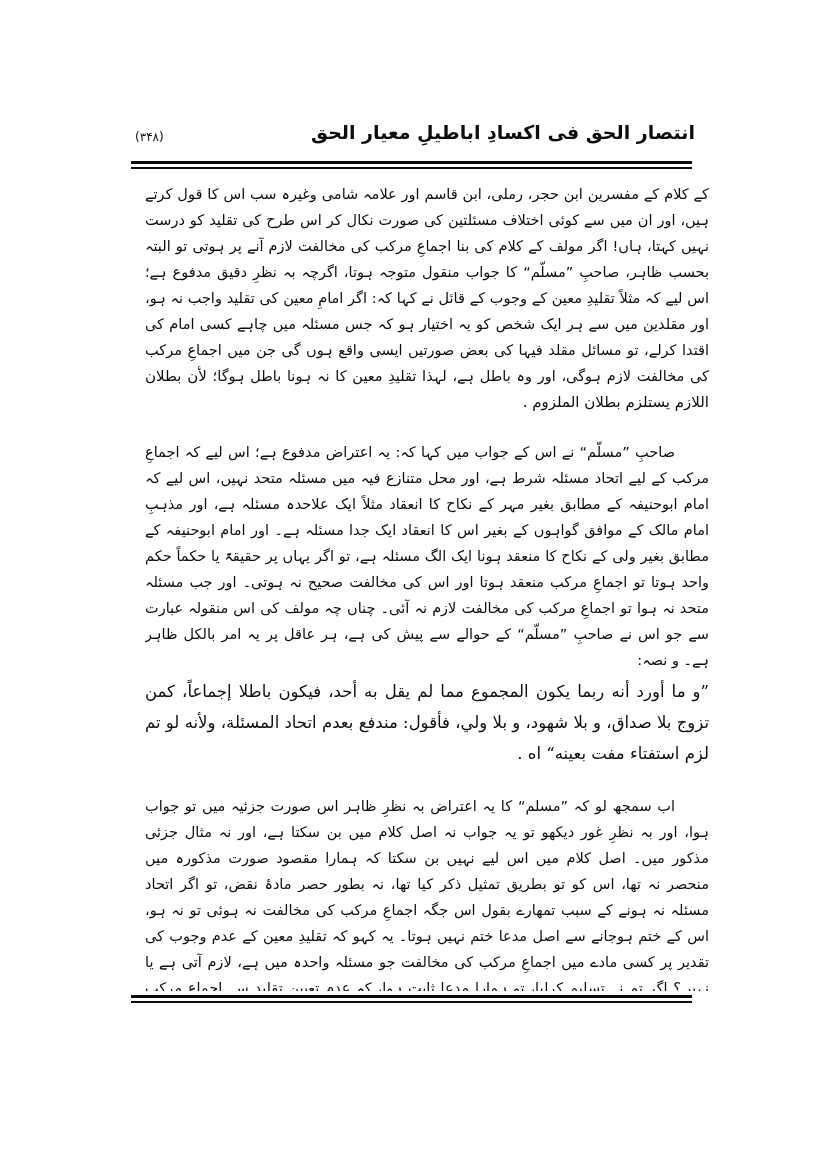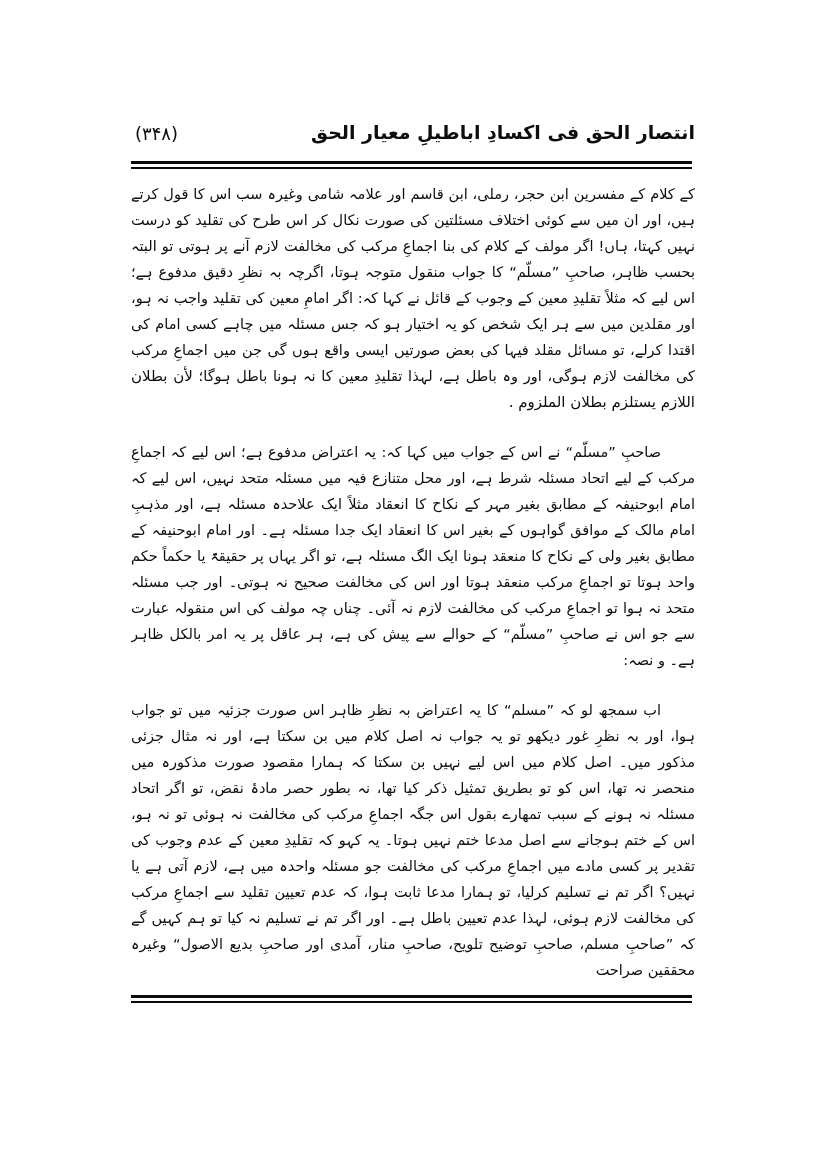--- a/index.html
+++ b/index.html
@@ -15,21 +15,21 @@
   .header {
     position: absolute;
     top: 120px;
     left: 131px;
     width: 564px;
     display: flex;
     justify-content: space-between;
     align-items: flex-end;
   }
   .page-number {
-    font-size: 18px;
+    font-size: 12px;
     line-height: 1.2;
     direction: ltr;
     unicode-bidi: isolate;
     padding-left: 4px;
   }
   .page-title {
     font-size: 19px;
     font-weight: 700;
     direction: rtl;
     unicode-bidi: isolate;
@@ -41,21 +41,21 @@
     width: 561px;
     height: 3px;
     border-top: 3px solid #0a0a0a;
     border-bottom: 2px solid #0a0a0a;
   }
   .rule-top { top: 161px; }
   .rule-bottom { top: 995px; }
   .content {
     position: absolute;
     top: 181px;
-    left: 131px;
+    left: 145px;
     width: 564px;
     height: 810px;
     overflow: hidden;
     direction: rtl;
   }
   p.urdu {
     margin: 0;
     font-size: 14.5px;
     line-height: 26px;
     text-align: justify;
@@ -86,20 +86,21 @@
   </div>
 
   <div class="rule rule-top"></div>
 
   <div class="content">
 
     <p class="urdu"><span>کے کلام کے مفسرین ابن حجر، رملی، ابن قاسم اور علامہ شامی وغیرہ سب اس کا قول کرتے ہیں، اور ان میں سے کوئی اختلاف مسئلتین کی صورت نکال کر اس طرح کی تقلید کو درست نہیں کہتا، ہاں! اگر مولف کے کلام کی بنا اجماعِ مرکب کی مخالفت لازم آنے پر ہوتی تو البتہ بحسب ظاہر، صاحبِ ”مسلّم“ کا جواب منقول متوجہ ہوتا، اگرچہ بہ نظرِ دقیق مدفوع ہے؛ اس لیے کہ مثلاً تقلیدِ معین کے وجوب کے قائل نے کہا کہ: اگر امامِ معین کی تقلید واجب نہ ہو، اور مقلدین میں سے ہر ایک شخص کو یہ اختیار ہو کہ جس مسئلہ میں چاہے کسی امام کی اقتدا کرلے، تو مسائل مقلد فیہا کی بعض صورتیں ایسی واقع ہوں گی جن میں اجماعِ مرکب کی مخالفت لازم ہوگی، اور وہ باطل ہے، لہذا تقلیدِ معین کا نہ ہونا باطل ہوگا؛ </span><span class="arabic-inline">لأن بطلان اللازم يستلزم بطلان الملزوم .</span></p>
 
     <p class="urdu indent">صاحبِ ”مسلّم“ نے اس کے جواب میں کہا کہ: یہ اعتراض مدفوع ہے؛ اس لیے کہ اجماعِ مرکب کے لیے اتحاد مسئلہ شرط ہے، اور محل متنازع فیہ میں مسئلہ متحد نہیں، اس لیے کہ امام ابوحنیفہ کے مطابق بغیر مہر کے نکاح کا انعقاد مثلاً ایک علاحدہ مسئلہ ہے، اور مذہبِ امام مالک کے موافق گواہوں کے بغیر اس کا انعقاد ایک جدا مسئلہ ہے۔ اور امام ابوحنیفہ کے مطابق بغیر ولی کے نکاح کا منعقد ہونا ایک الگ مسئلہ ہے، تو اگر یہاں پر حقیقۃً یا حکماً حکم واحد ہوتا تو اجماعِ مرکب منعقد ہوتا اور اس کی مخالفت صحیح نہ ہوتی۔ اور جب مسئلہ متحد نہ ہوا تو اجماعِ مرکب کی مخالفت لازم نہ آئی۔ چناں چہ مولف کی اس منقولہ عبارت سے جو اس نے صاحبِ ”مسلّم“ کے حوالے سے پیش کی ہے، ہر عاقل پر یہ امر بالکل ظاہر ہے۔ و نصہ:</p>
 
+    <p class="arabic-block">”و ما أورد أنه ربما يكون المجموع مما لم يقل به أحد، فيكون باطلا إجماعاً، كمن تزوج بلا صداق، و بلا شهود، و بلا ولي، فأقول: مندفع بعدم اتحاد المسئلة، ولأنه لو تم لزم استفتاء مفت بعينه“ اه .</p>
 
     <p class="urdu indent">اب سمجھ لو کہ ”مسلم“ کا یہ اعتراض بہ نظرِ ظاہر اس صورت جزئیہ میں تو جواب ہوا، اور بہ نظرِ غور دیکھو تو یہ جواب نہ اصل کلام میں بن سکتا ہے، اور نہ مثال جزئی مذکور میں۔ اصل کلام میں اس لیے نہیں بن سکتا کہ ہمارا مقصود صورت مذکورہ میں منحصر نہ تھا، اس کو تو بطریق تمثیل ذکر کیا تھا، نہ بطور حصر مادۂ نقض، تو اگر اتحاد مسئلہ نہ ہونے کے سبب تمھارے بقول اس جگہ اجماعِ مرکب کی مخالفت نہ ہوئی تو نہ ہو، اس کے ختم ہوجانے سے اصل مدعا ختم نہیں ہوتا۔ یہ کہو کہ تقلیدِ معین کے عدم وجوب کی تقدیر پر کسی مادے میں اجماعِ مرکب کی مخالفت جو مسئلہ واحدہ میں ہے، لازم آتی ہے یا نہیں؟ اگر تم نے تسلیم کرلیا، تو ہمارا مدعا ثابت ہوا، کہ عدم تعیین تقلید سے اجماعِ مرکب کی مخالفت لازم ہوئی، لہذا عدم تعیین باطل ہے۔ اور اگر تم نے تسلیم نہ کیا تو ہم کہیں گے کہ ”صاحبِ مسلم، صاحبِ توضیح تلویح، صاحبِ منار، آمدی اور صاحبِ بدیع الاصول“ وغیرہ محققین صراحت</p>
 
   </div>
 
   <div class="rule rule-bottom"></div>
 
 </div>
 
 </body></html>

